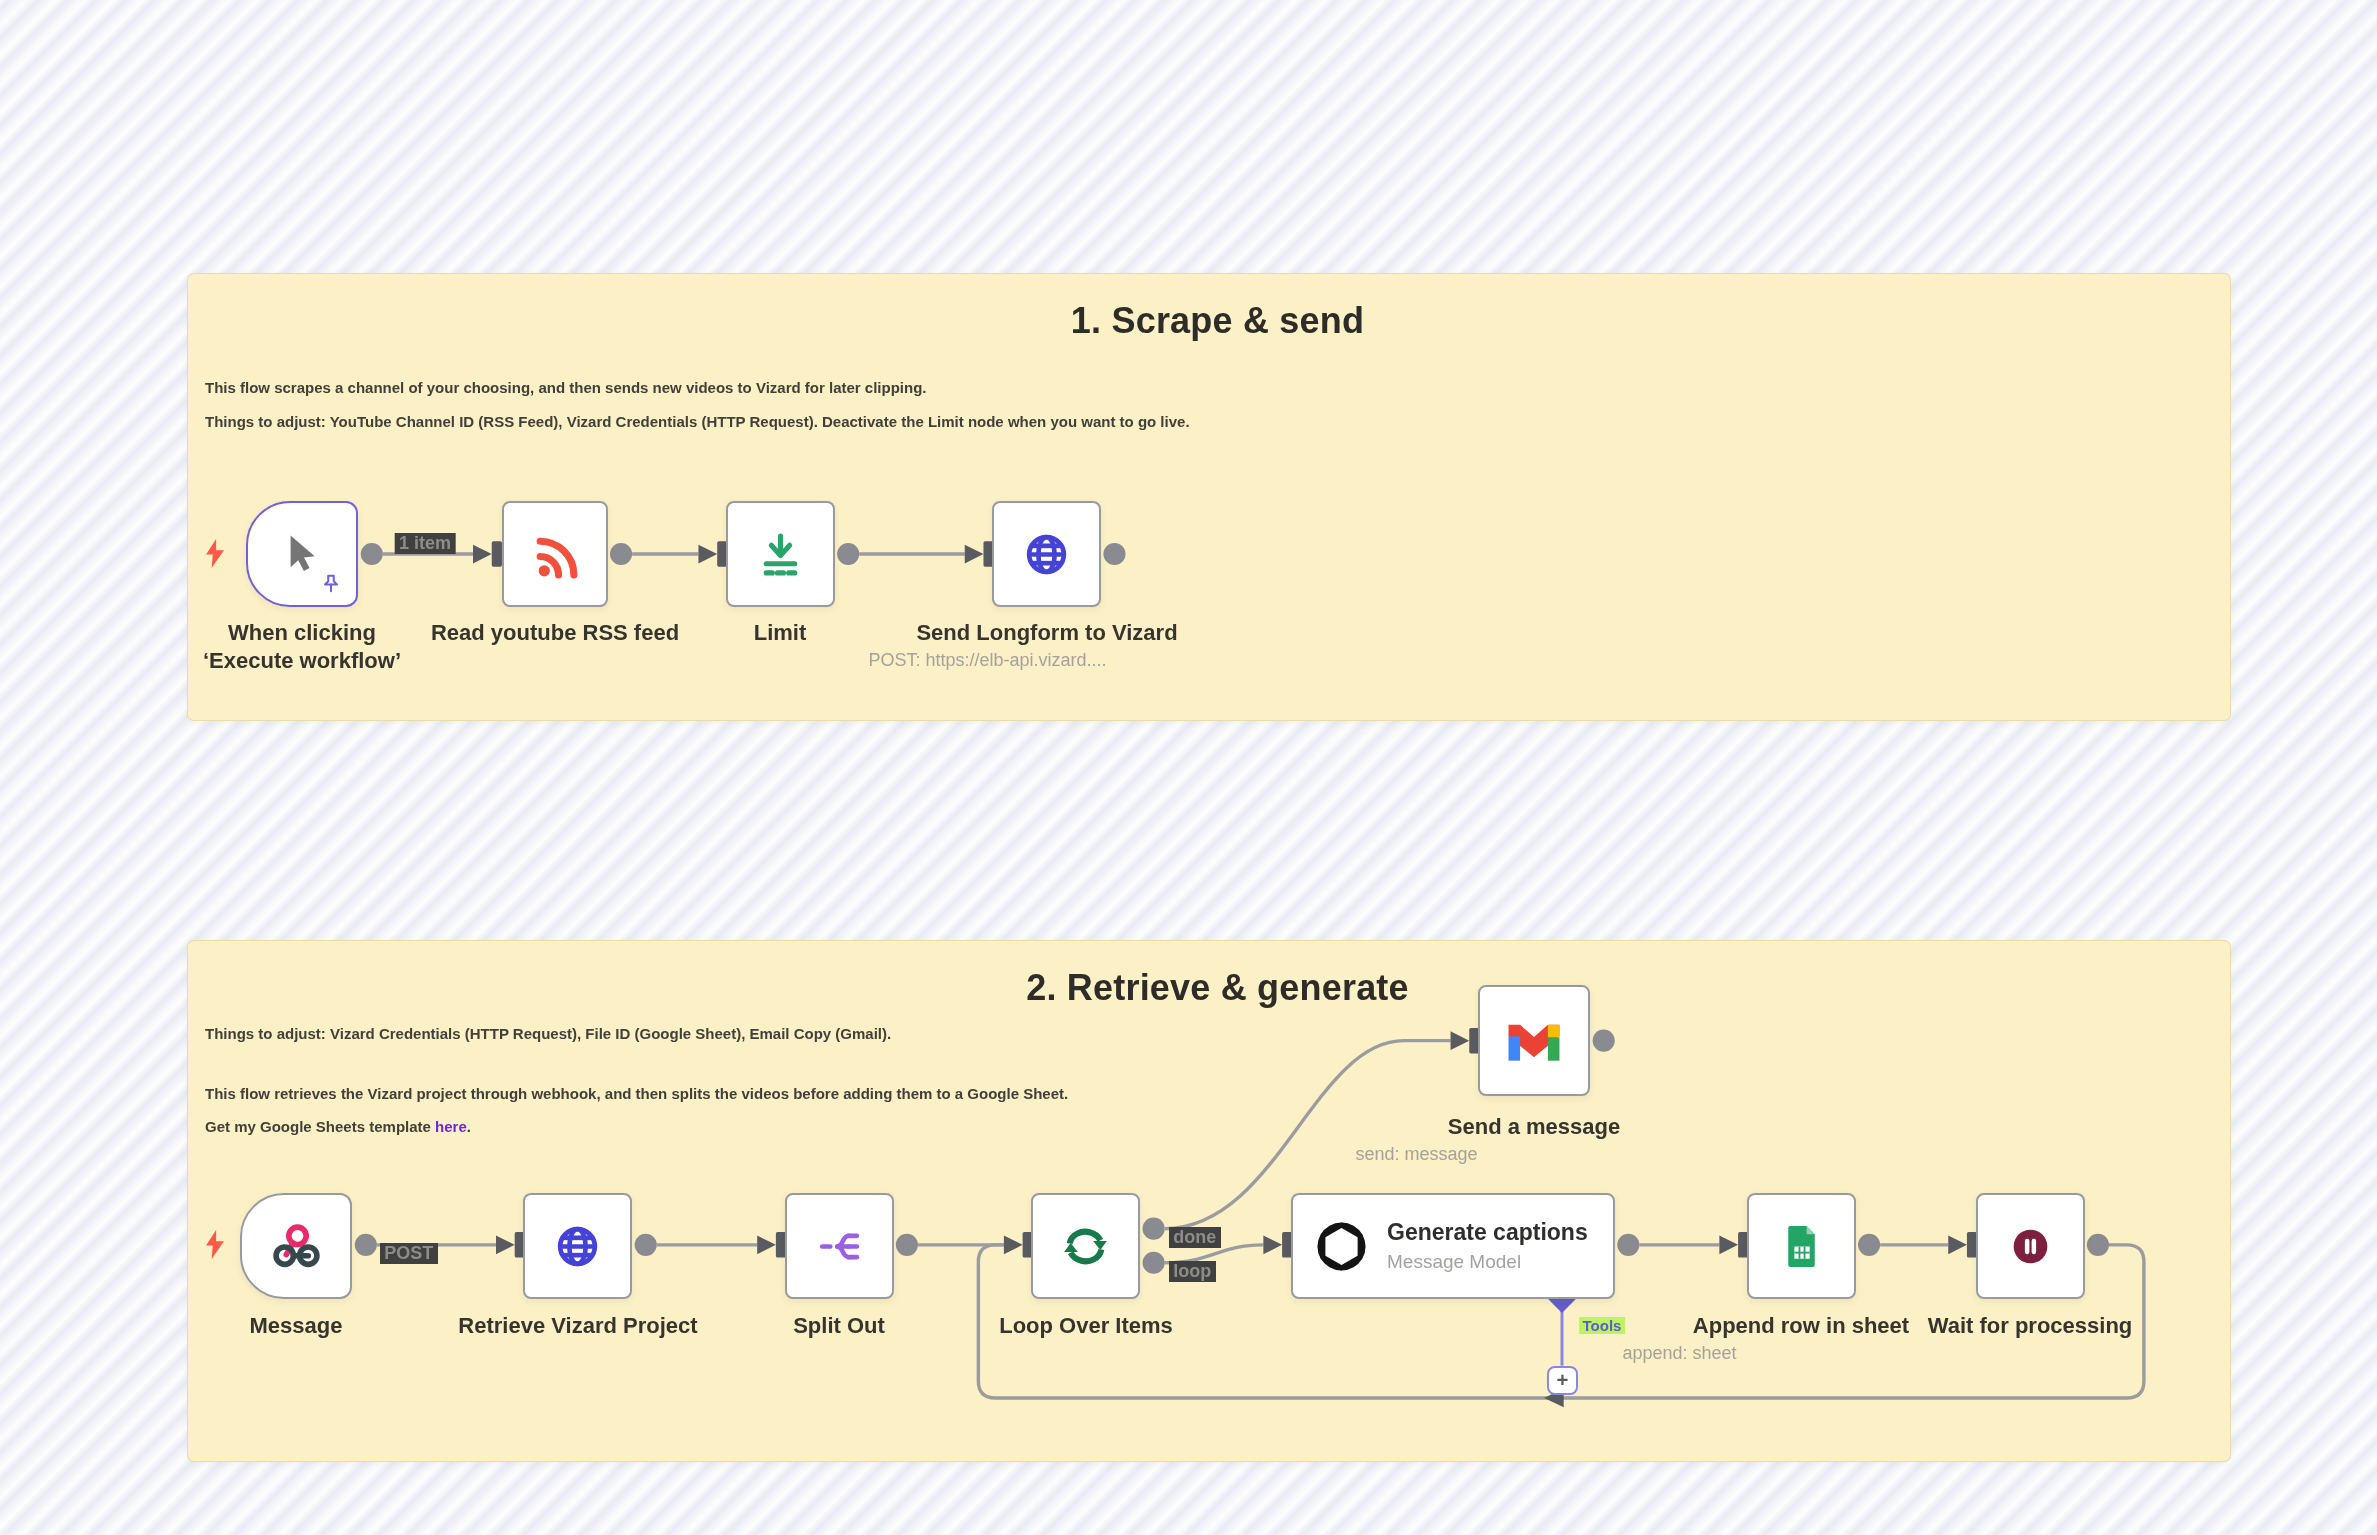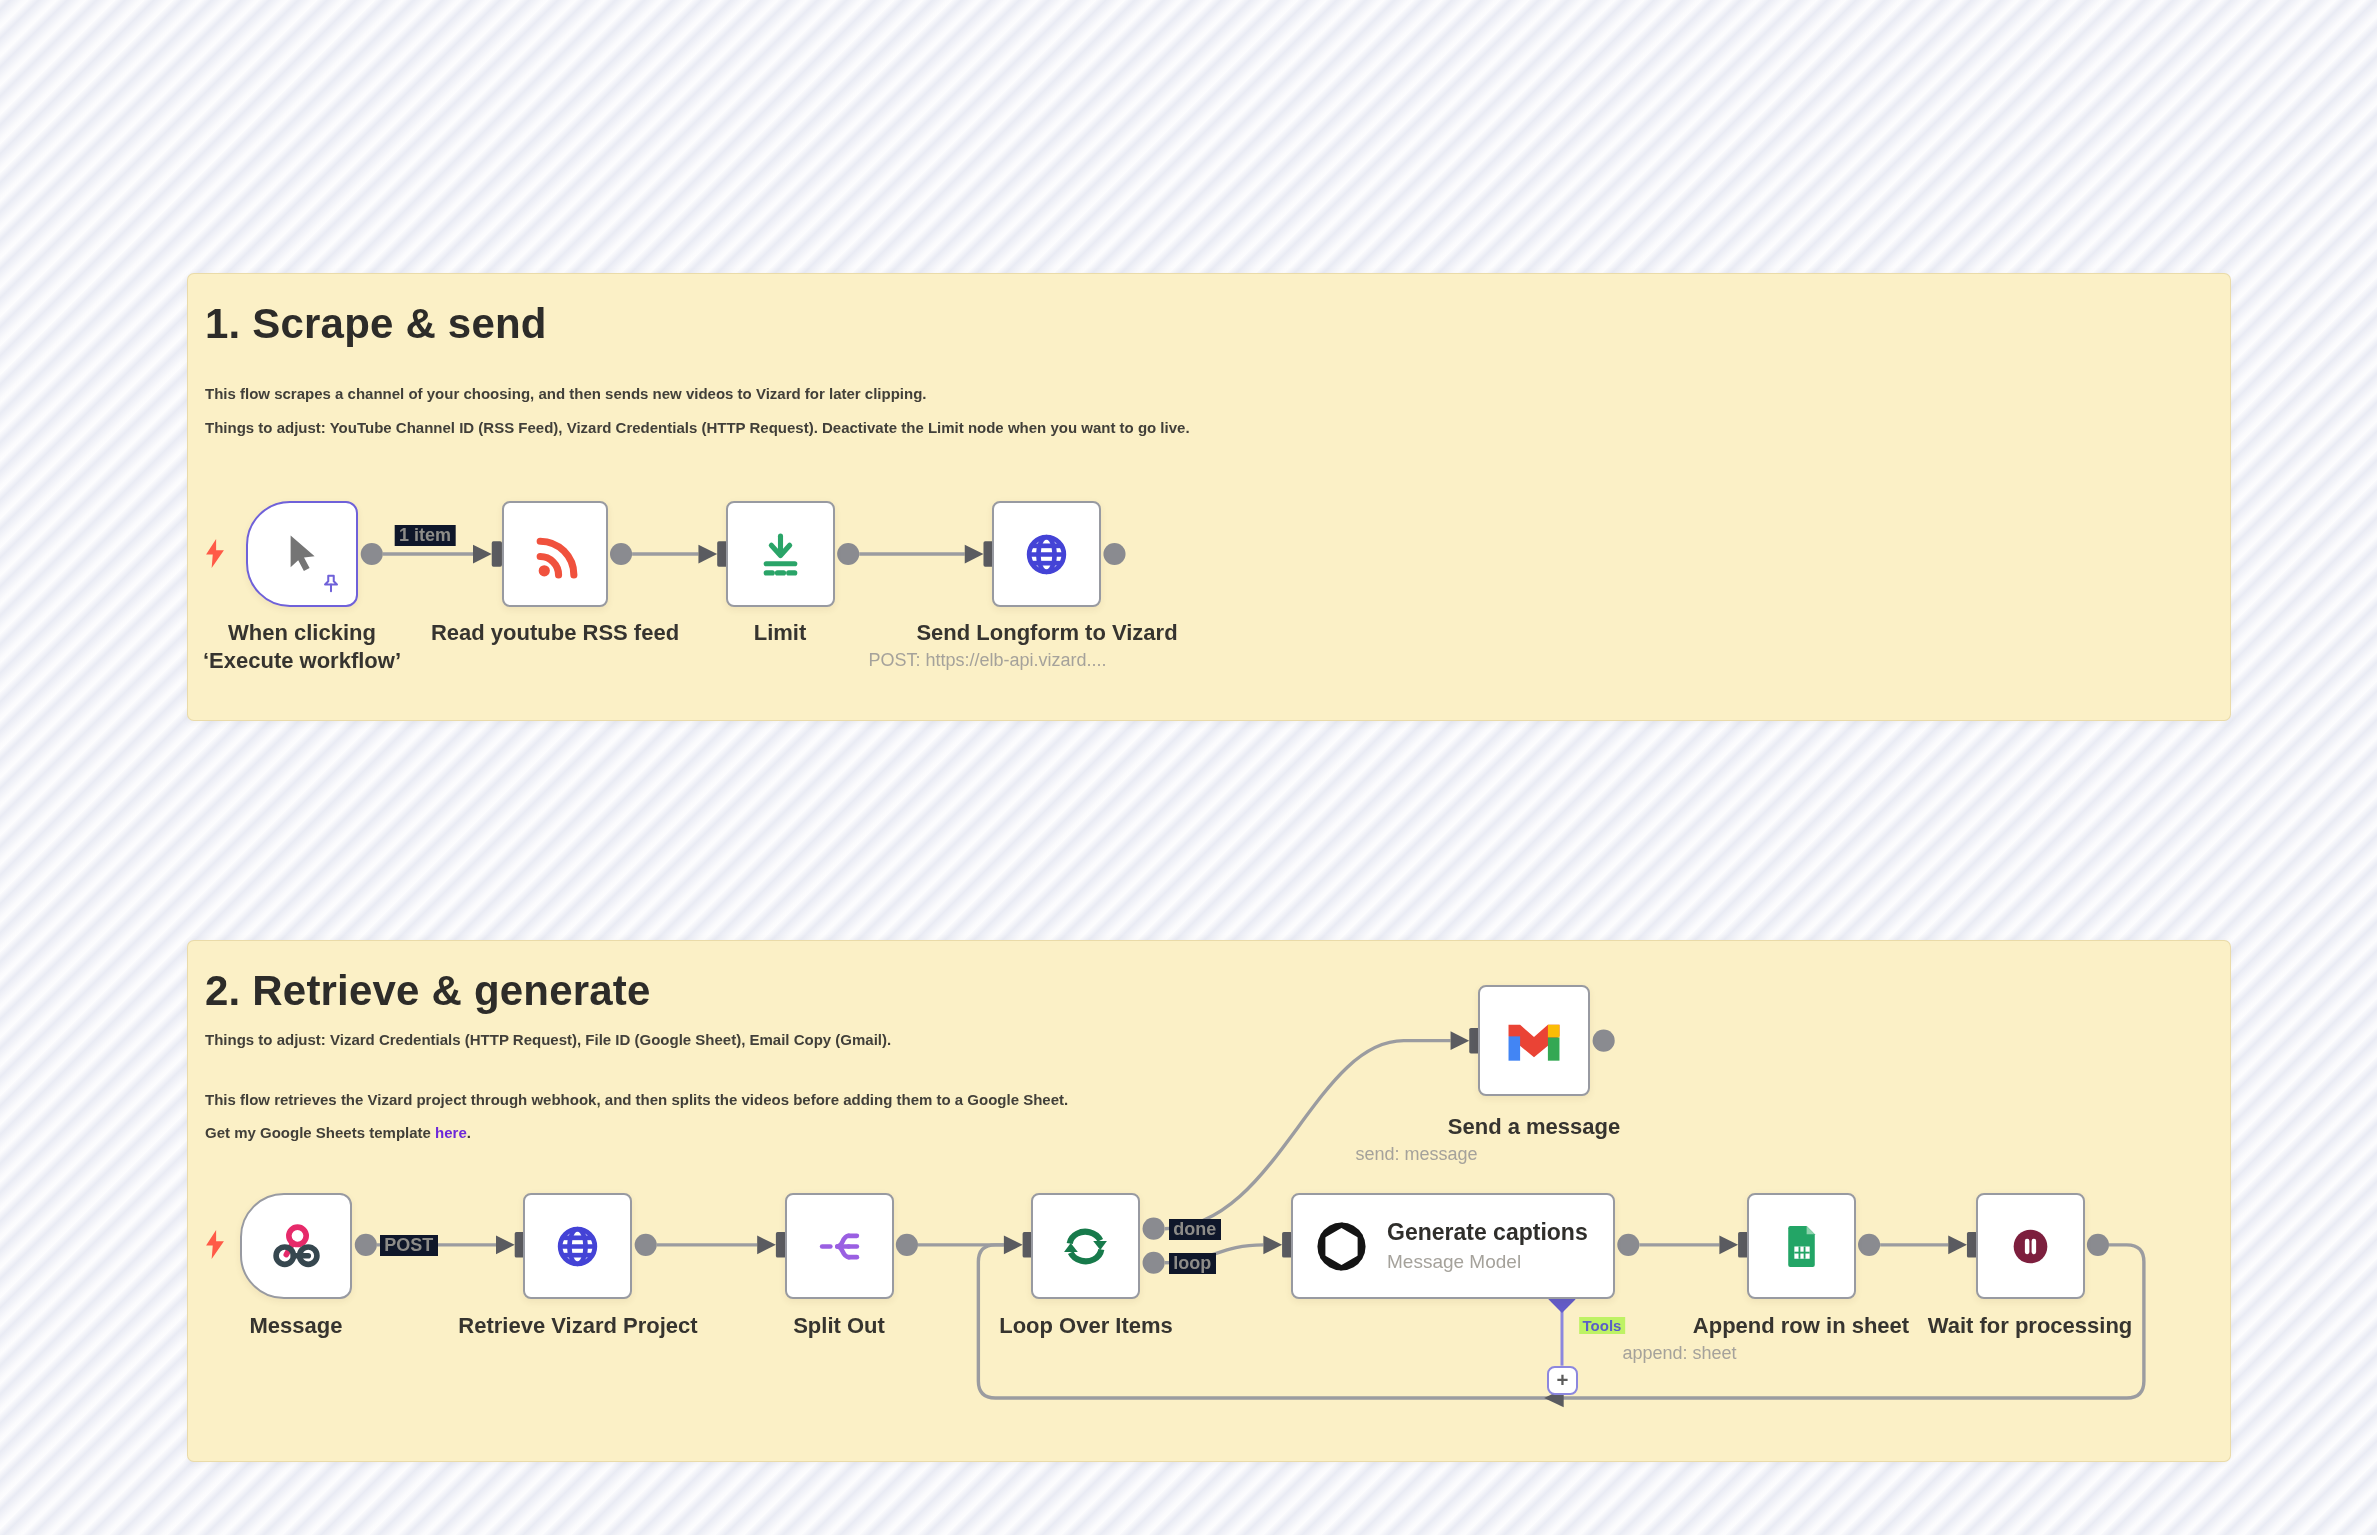--- a/index.html
+++ b/index.html
@@ -8,22 +8,22 @@
     font-family:"Liberation Sans","DejaVu Sans",sans-serif;
     background:repeating-linear-gradient(135deg,#fbfbfd 0px,#e9ebf4 6.8px,#fbfbfd 17px,#fdfdfe 20.4px);
   }
   #canvas{position:relative;width:2377px;height:1536px;}
 
   .sticky{
     position:absolute;background:#fbf0c6;border:0.9px solid rgba(160,130,40,.18);
     border-radius:6.8px;box-shadow:0 1.7px 8.5px rgba(0,0,0,.04);box-sizing:border-box;
   }
   .sticky h1{
-    margin:0;padding:25.5px 0 0 17px;font-size:42px;font-weight:bold;
-    color:#2d2c29;letter-spacing:0.2px;
+    margin:0;padding:25.5px 0 0 17px;font-size:36px;font-weight:bold;
+    color:#2d2c29;letter-spacing:0.2px;text-align:center;
   }
   .sticky p{
     margin:0;padding:0 25.5px 0 17px;font-size:15px;font-weight:bold;color:#413f39;line-height:1.3;
   }
   .sticky .lnk{color:#6d28d9;cursor:pointer;}
 
   svg.wires{position:absolute;left:0;top:0;z-index:2;}
   .node{
     position:absolute;background:#fff;border:2.6px solid #989aa1;border-radius:8px;
     box-sizing:border-box;display:flex;align-items:center;justify-content:center;
@@ -41,21 +41,21 @@
     position:absolute;transform:translateX(-50%);text-align:center;z-index:4;
     font-size:22px;font-weight:bold;color:#36342f;line-height:1.25;width:357px;
   }
   .nlabel.narrow{width:238px;}
   .nsublabel{
     position:absolute;transform:translateX(-50%);text-align:left;z-index:4;
     font-size:18px;color:#a5a29b;font-weight:500;width:357px;
   }
   .clabel{
     position:absolute;z-index:4;font-size:18px;font-weight:bold;color:#8d8c88;
-    background:#0f172a;padding:0 4.3px;line-height:1.15;
+    background:#404040;padding:0 4.3px;line-height:1.15;margin-top:8px;
   }
   .clabel.ctr{transform:translateX(-50%);}
   .tools-label{
     position:absolute;z-index:4;transform:translateX(-50%);
     font-size:15px;font-weight:bold;color:#5a5fc7;background:#bef264;padding:0 3.4px;margin-left:40px;
   }
   .plusbox{
     position:absolute;z-index:4;width:31px;height:29px;box-sizing:border-box;
     background:#fff;border:2.6px solid #8c87de;border-radius:7.7px;color:#5b5b5b;
     font-size:20.4px;font-weight:bold;display:flex;align-items:center;justify-content:center;

